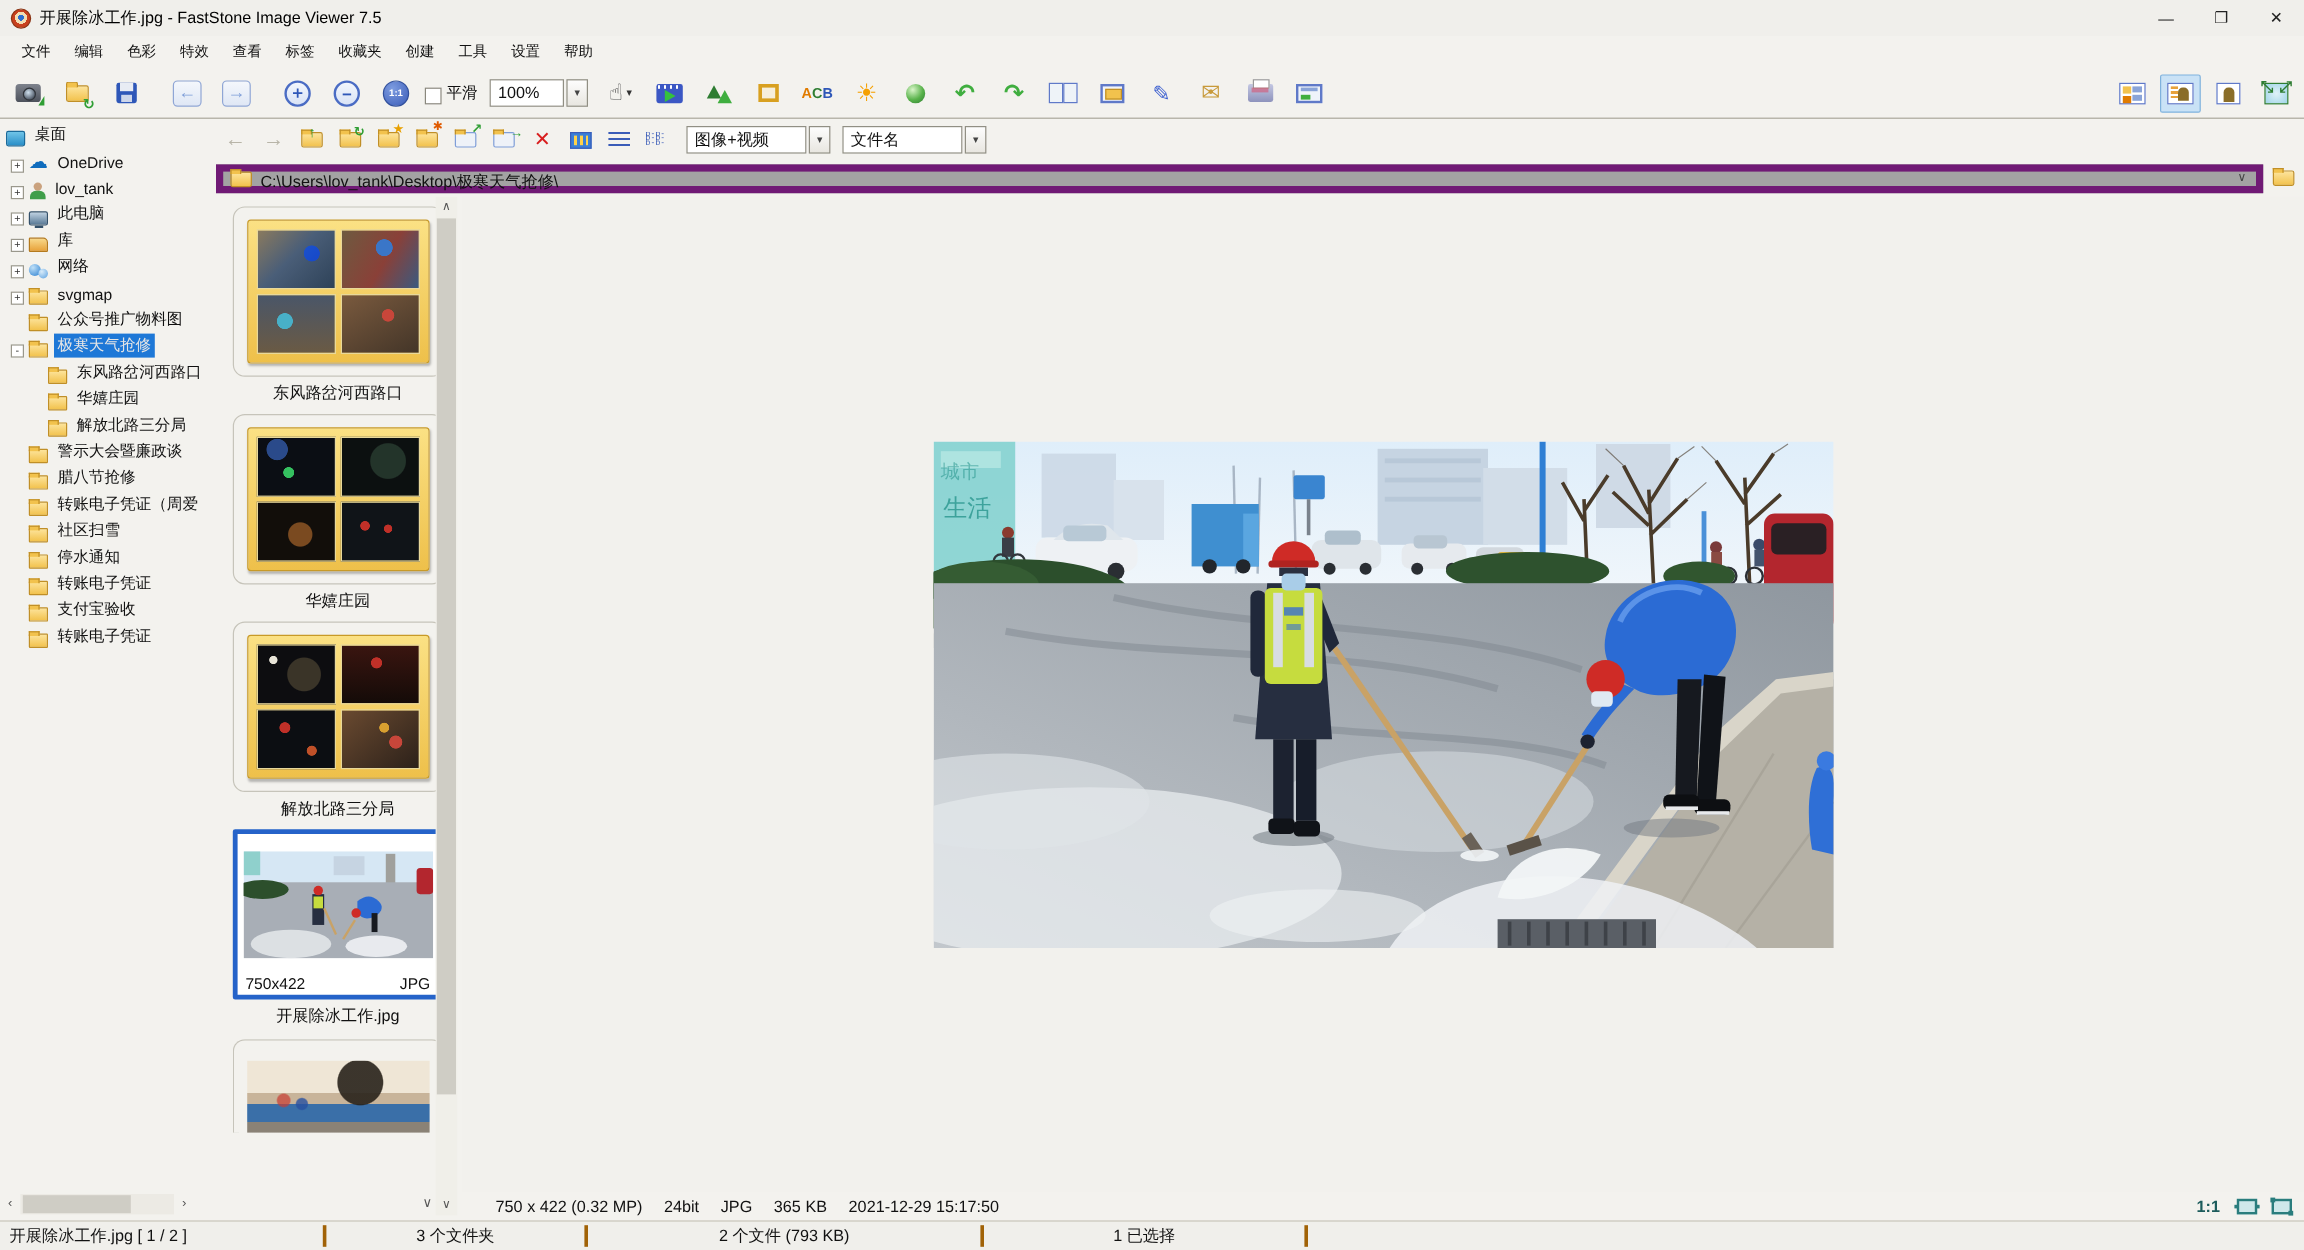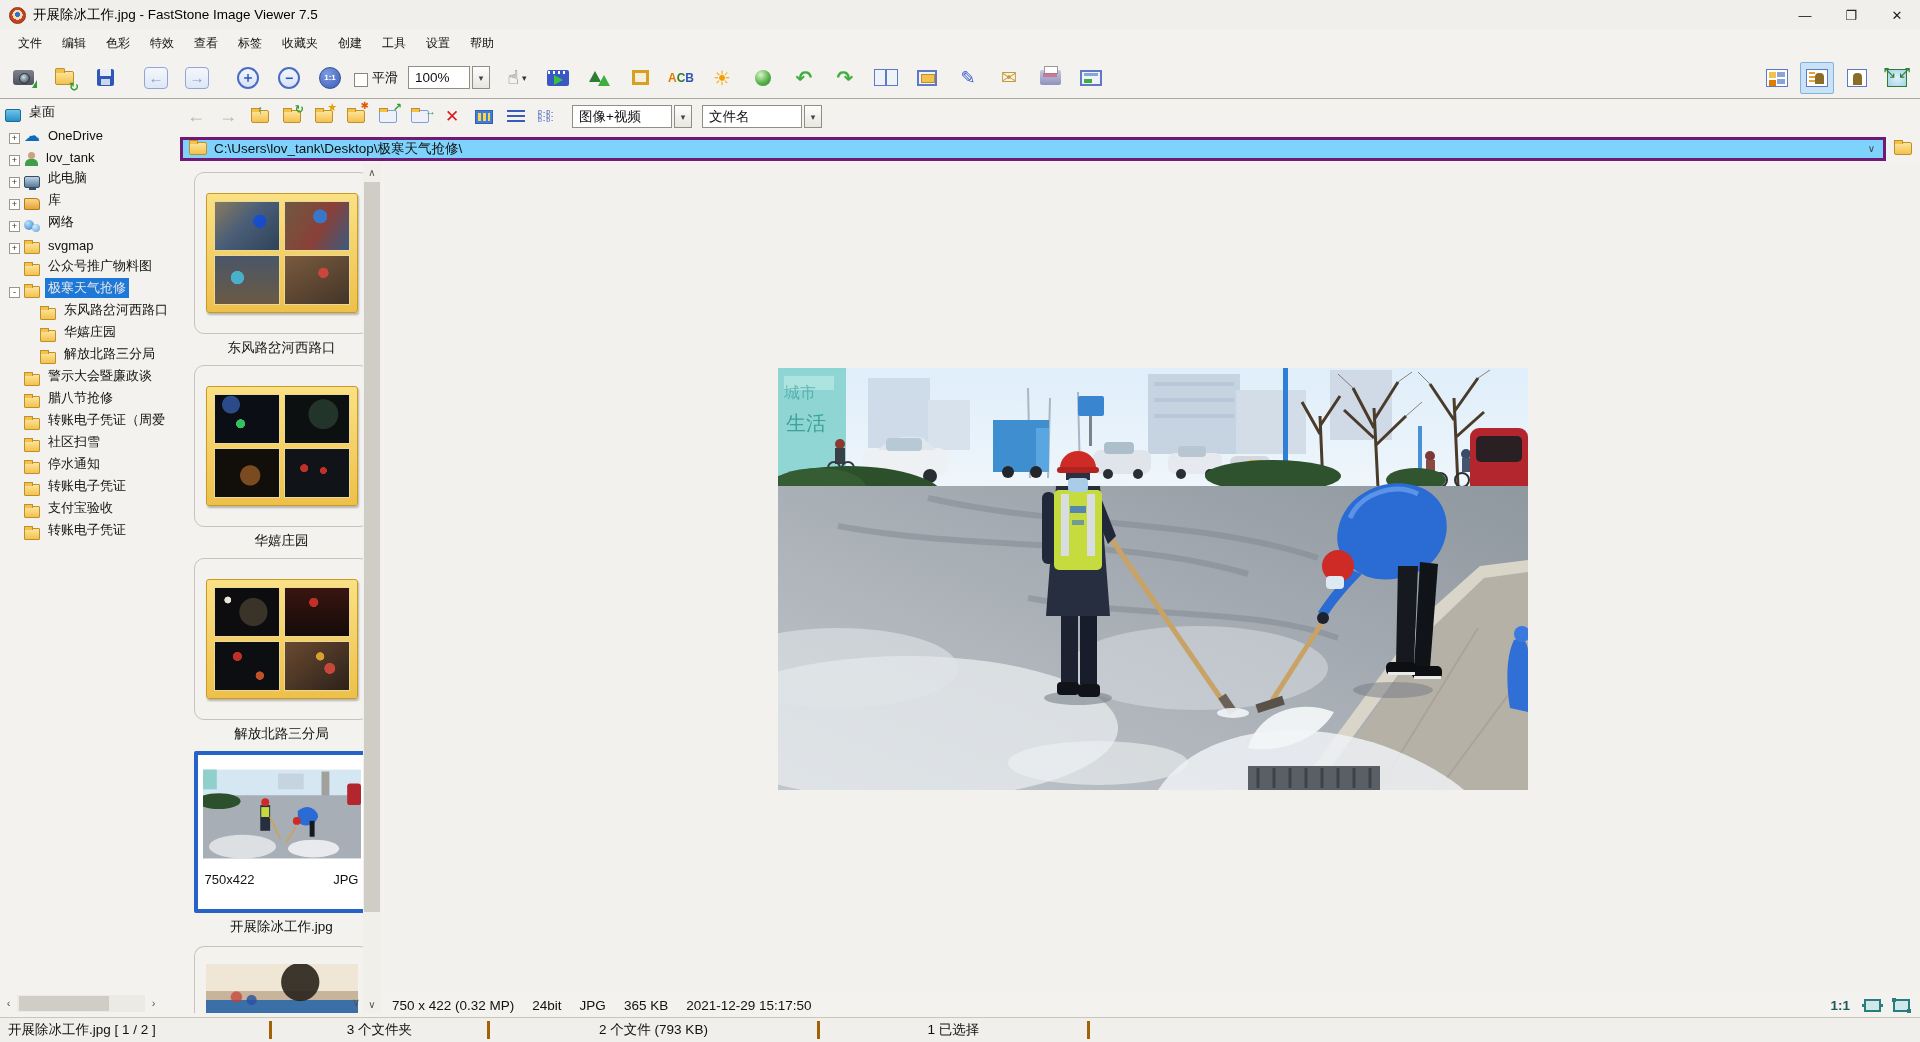--- a/index.html
+++ b/index.html
@@ -156,29 +156,29 @@
   .sov { position:absolute; font-weight:bold; }
   .ic-del { color:#d81e1e; font-weight:bold; font-size:17px; }
   .ic-thumbview { width:18px; height:14px; border:1px solid #3a5cb8; background:#3a7fd8; position:relative; }
   .ic-thumbview::before { content:""; position:absolute; inset:2px;
     background:repeating-linear-gradient(90deg,#ffd24a 0 3px,transparent 3px 5px); }
   .ic-listview { width:18px; height:14px;
     background:repeating-linear-gradient(#3a5cb8 0 2px,transparent 2px 5px); }
   .ic-detview { width:20px; height:14px; font-size:7px; color:#3a5cb8; letter-spacing:1px; line-height:4px; overflow:hidden; }
 
   .addrbar { position:absolute; left:178px; top:133px; right:0; height:31px; display:flex; align-items:center; padding:0 4px 0 2px; }
-  .addr-field { flex:1; height:24px; background:#7dd3fc; border:3px solid #701a75; display:flex; align-items:center; padding:0 6px; }
+  .addr-field { flex:1; height:24px; background:#a3a3a3; border:6px solid #701a75; display:flex; align-items:flex-start; padding:0 6px; }
   .addr-text { flex:1; font-size:13.5px; }
   .addr-caret { color:#444; font-size:10px; padding:0 2px; }
   .addr-btn { width:26px; height:24px; margin-left:4px; display:flex; align-items:center; justify-content:center; }
 
   
   .thumbpanel { position:absolute; left:178px; top:164px; width:207px; height:849px; overflow:hidden; }
   .titem { width:176px; margin:8px auto 0; }
-  .tbox { width:176px; height:162px; border:1px solid #c6c4ba; border-radius:10px; display:flex;
+  .tbox { width:176px; height:142px; border:1px solid #c6c4ba; border-radius:10px; display:flex;
     align-items:center; justify-content:center; background:#f3f2ee; }
   .foldthumb { width:152px; height:120px; background:linear-gradient(#fbe184,#eec04a); border:1px solid #c89a28;
     border-radius:3px; box-shadow:1px 2px 2px rgba(0,0,0,.25); display:grid;
     grid-template-columns:1fr 1fr; gap:4px; padding:7px; }
   .ft { width:100%; height:100%; border:1px solid #e8d89a; }
   .tcap { text-align:center; margin-top:5px; font-size:13.5px; height:18px; overflow:hidden; white-space:nowrap; }
   .tbox.selbox { border:4px solid #2563c9; border-radius:2px; background:#fff; flex-direction:column;
     justify-content:flex-start; padding:6px 6px 0; }
   .selimg { width:158px; height:106px; }
   .selinfo { width:158px; display:flex; justify-content:space-between; font-size:13px; padding:5px 2px 0; }
@@ -196,21 +196,21 @@
     color:#555; font-size:10px; }
   .vs-up { top:0; } .vs-down { bottom:0; }
   .vs-thumb { position:absolute; left:1px; top:18px; width:16px; height:730px; background:#cfcdc5; }
 
   
   .preview { position:absolute; left:385px; top:164px; right:0; height:829px; background:#f2f1ed;
     display:flex; align-items:center; justify-content:center; }
   .photo { width:750px; height:422px; }
 
   
-  .infobar { position:absolute; left:382px; top:993px; right:0; height:24px; display:flex; align-items:center;
+  .infobar { position:absolute; left:403px; top:993px; right:0; height:24px; display:flex; align-items:center;
     font-size:13.5px; }
   .panel-downarrow { position:absolute; left:352px; top:996px; color:#555; font-size:11px; }
   .info-seg { margin-right:18px; }
   .info-right { margin-left:auto; display:flex; align-items:center; margin-right:10px; }
   .ratio { font-weight:bold; color:#1d5c5c; margin-right:14px; }
   .ic-fit { width:17px; height:13px; border:2px solid #2a7d7d; background:#cfe8ea; margin-right:12px; position:relative; }
   .ic-fit::before { content:""; position:absolute; left:-4px; top:3px; width:3px; height:3px; background:#2a7d7d; }
   .ic-fit::after { content:""; position:absolute; right:-4px; top:3px; width:3px; height:3px; background:#2a7d7d; }
   .ic-fs { width:17px; height:13px; border:2px solid #2a7d7d; background:#cfe8ea; position:relative; }
   .ic-fs::before { content:""; position:absolute; left:-3px; top:-3px; width:4px; height:4px; background:#2a7d7d; }

